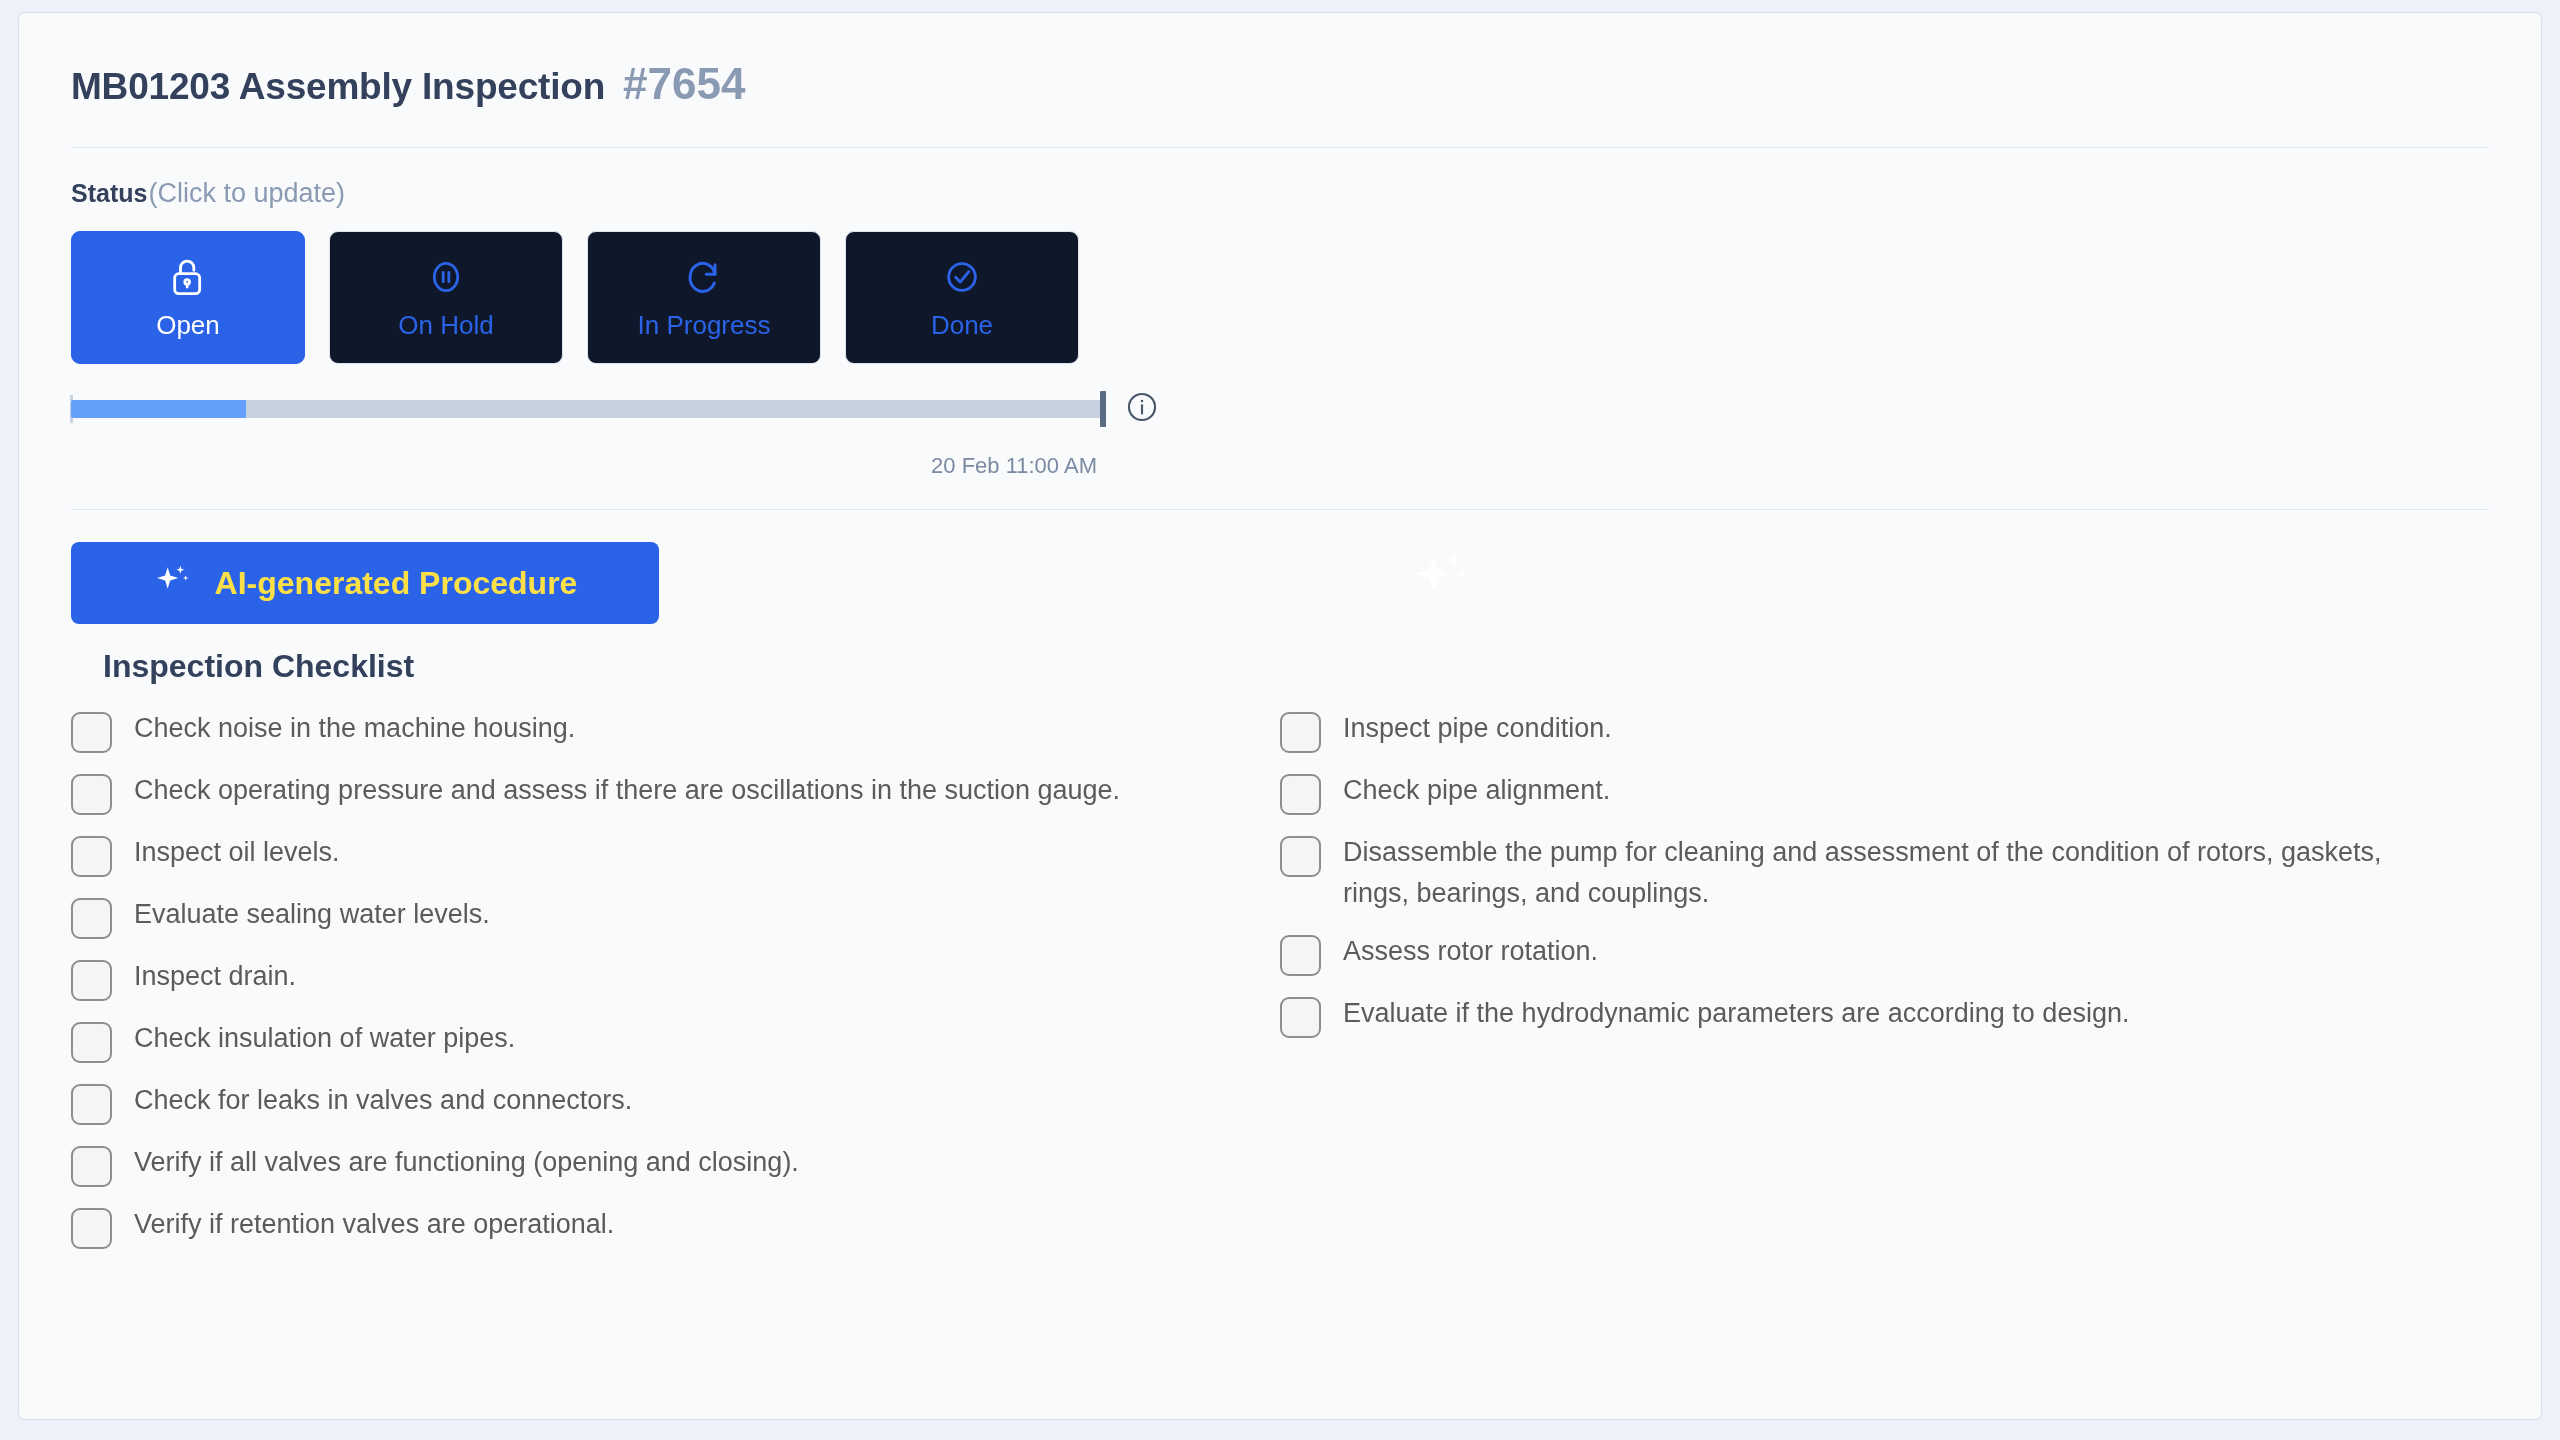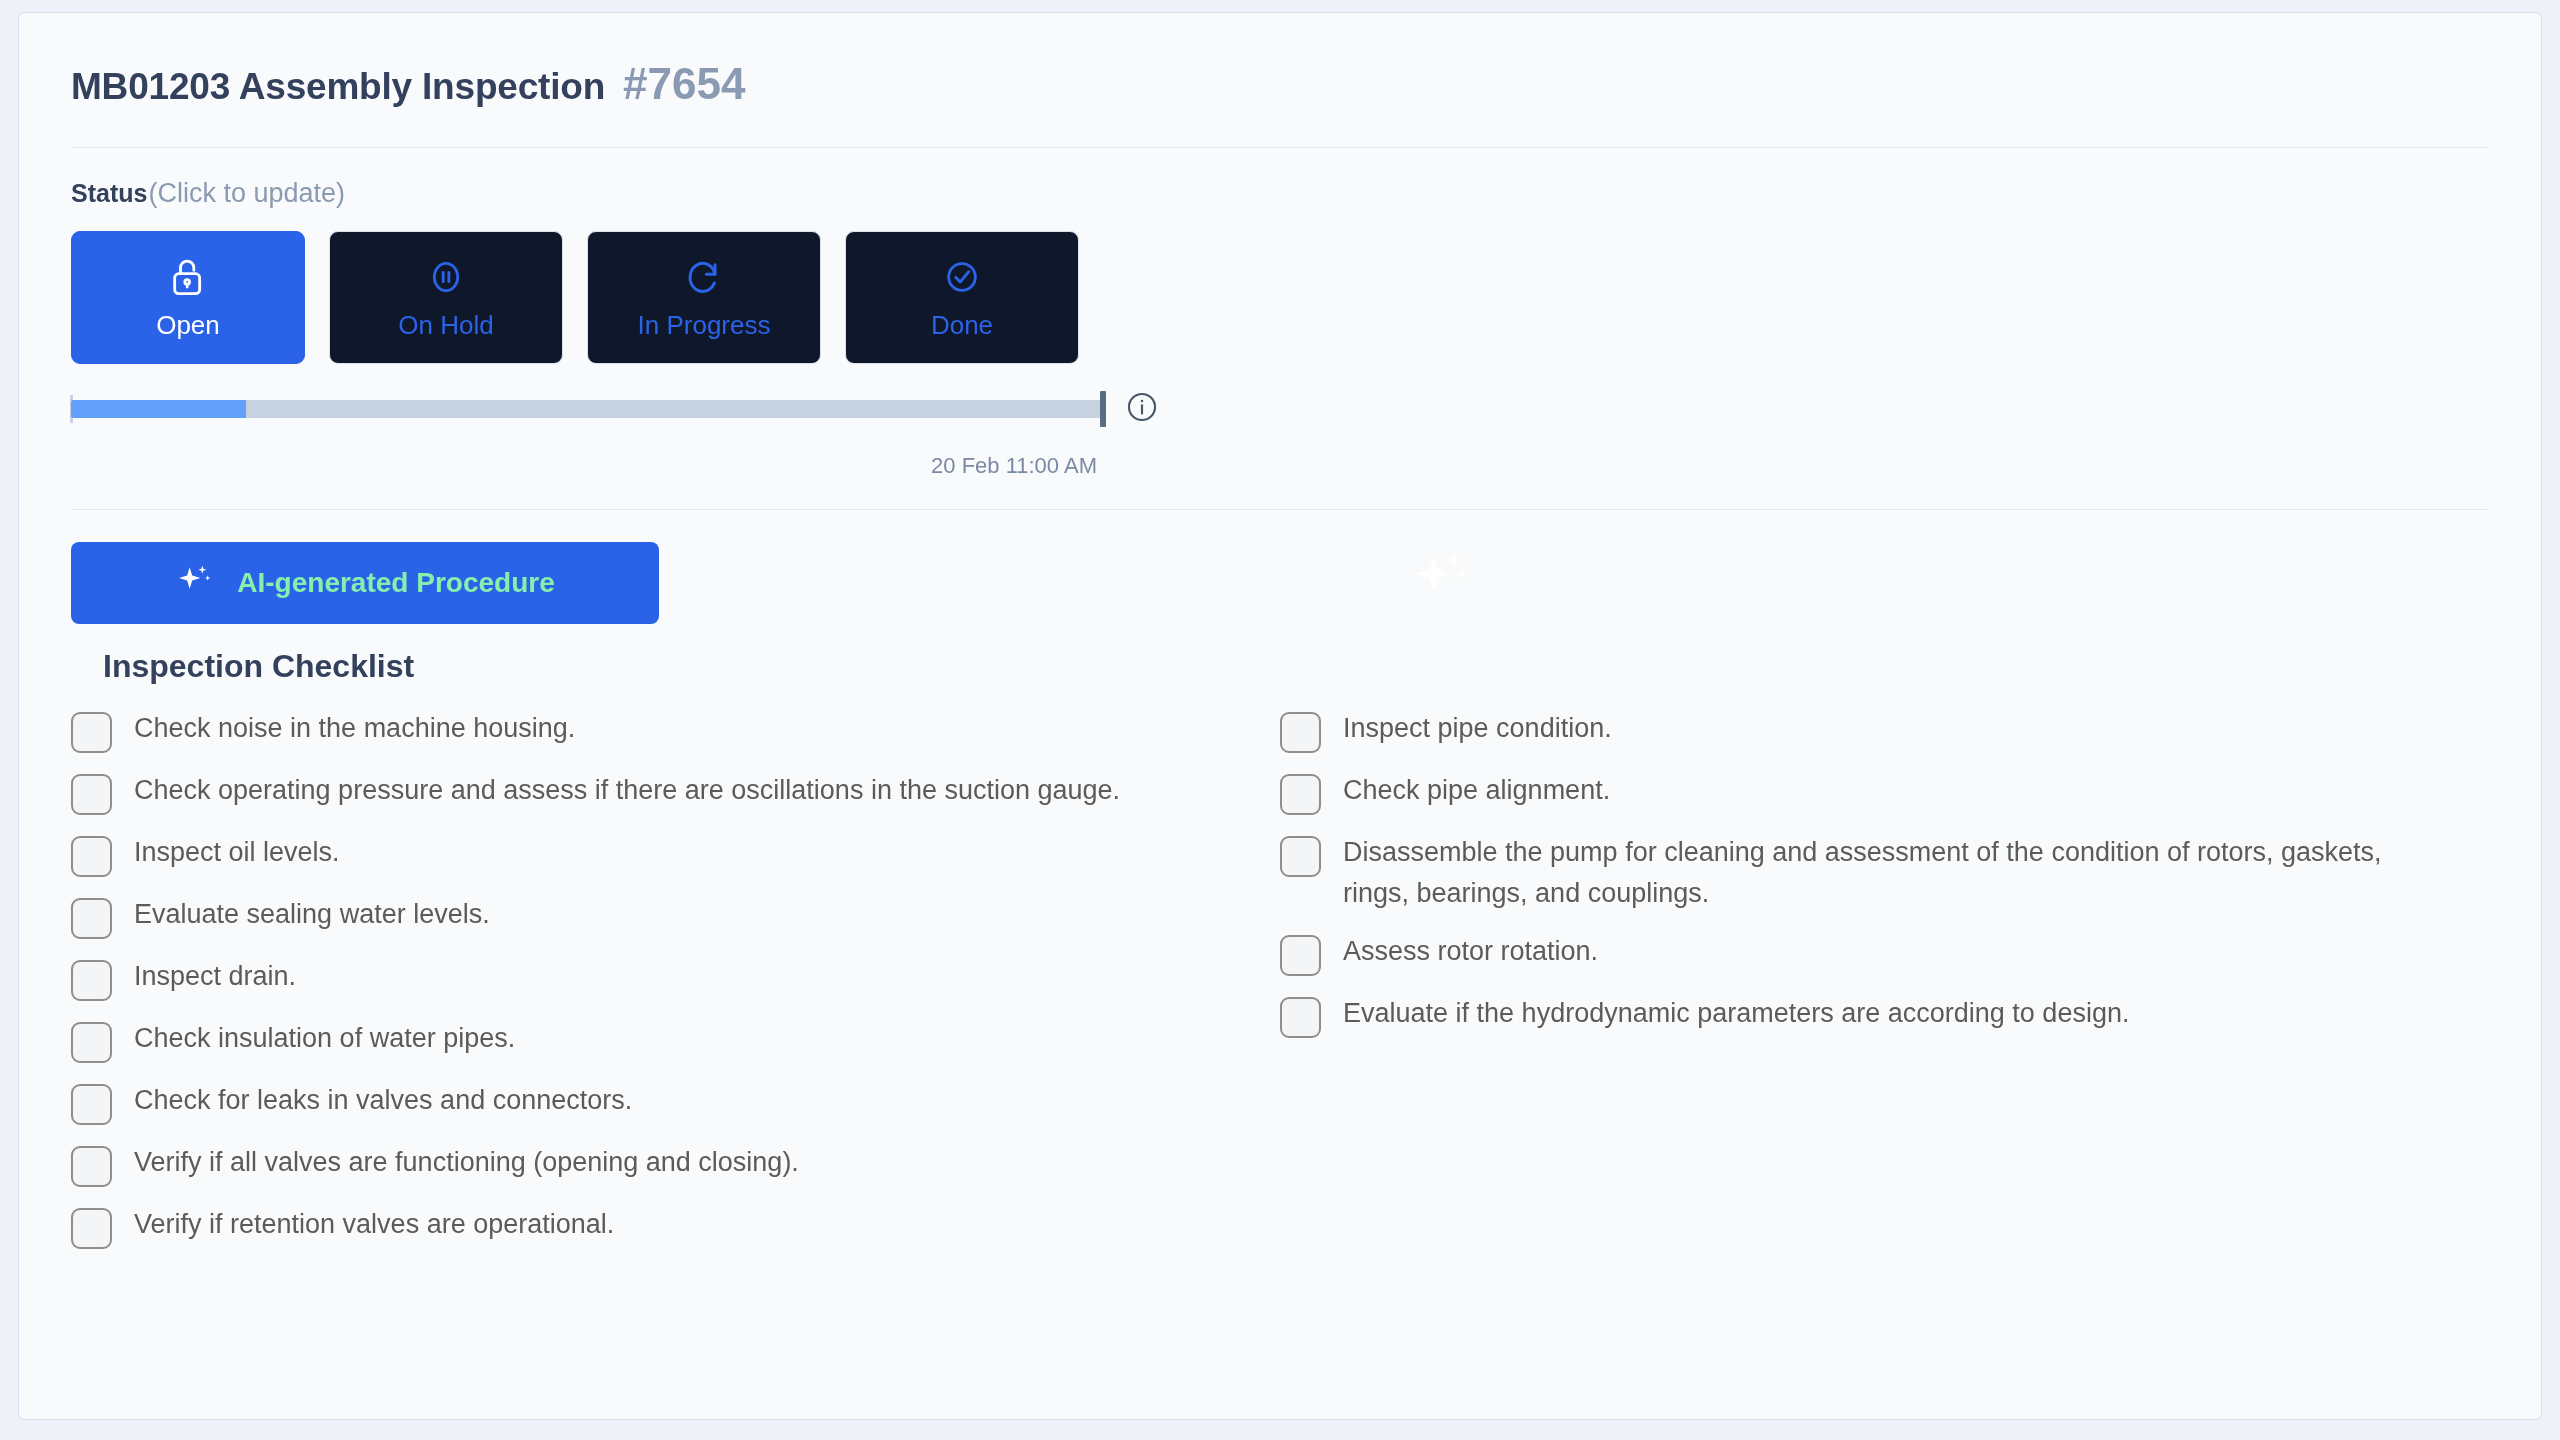--- a/index.html
+++ b/index.html
@@ -155,23 +155,23 @@
     background: #2a63e8;
     border: none;
     border-radius: 8px;
     display: flex;
     align-items: center;
     justify-content: center;
     gap: 22px;
     cursor: pointer;
   }
   .ai-btn-label {
-    font-size: 28px;
+    font-size: 32px;
     font-weight: bold;
-    color: #86efac;
+    color: #fde047;
   }
   .ai-watermark {
     position: absolute;
     left: 1339px;
     top: 6px;
     opacity: 1;
   }
 
   
   .checklist {

